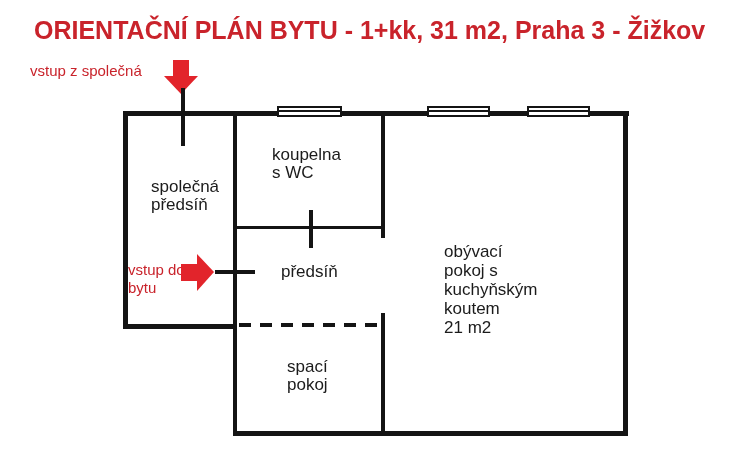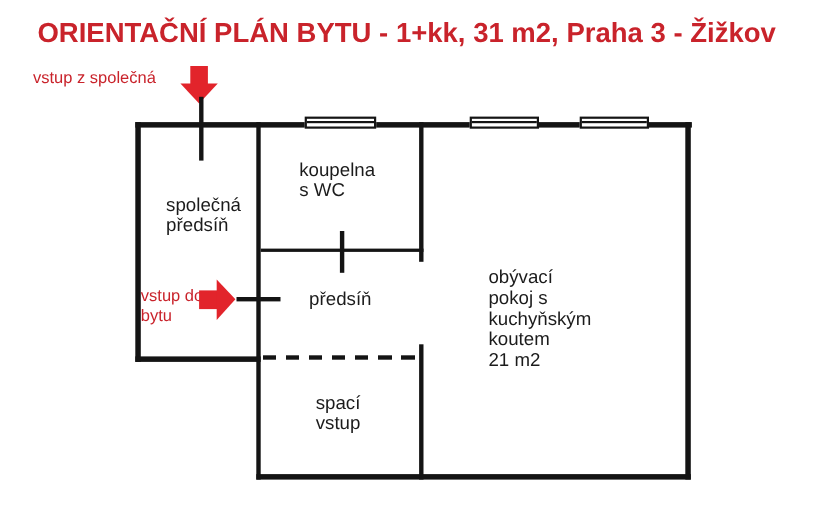--- a/index.html
+++ b/index.html
@@ -126,20 +126,20 @@
   <div class="window" style="left:527px;width:63px;">
     <div class="pane"></div>
   </div>
 
   <div class="room-label" style="left:151px;top:178px;">společná
 předsíň</div>
   <div class="room-label" style="left:272px;top:146px;">koupelna
 s WC</div>
   <div class="room-label" style="left:281px;top:263px;">předsíň</div>
   <div class="room-label" style="left:287px;top:358px;">spací
-vstup</div>
+pokoj</div>
   <div class="room-label living" style="left:444px;top:216px;margin-top:26px;">obývací
 pokoj s
 kuchyňským
 koutem
 21 m2</div>
 
 </div>
 
 </body></html>

